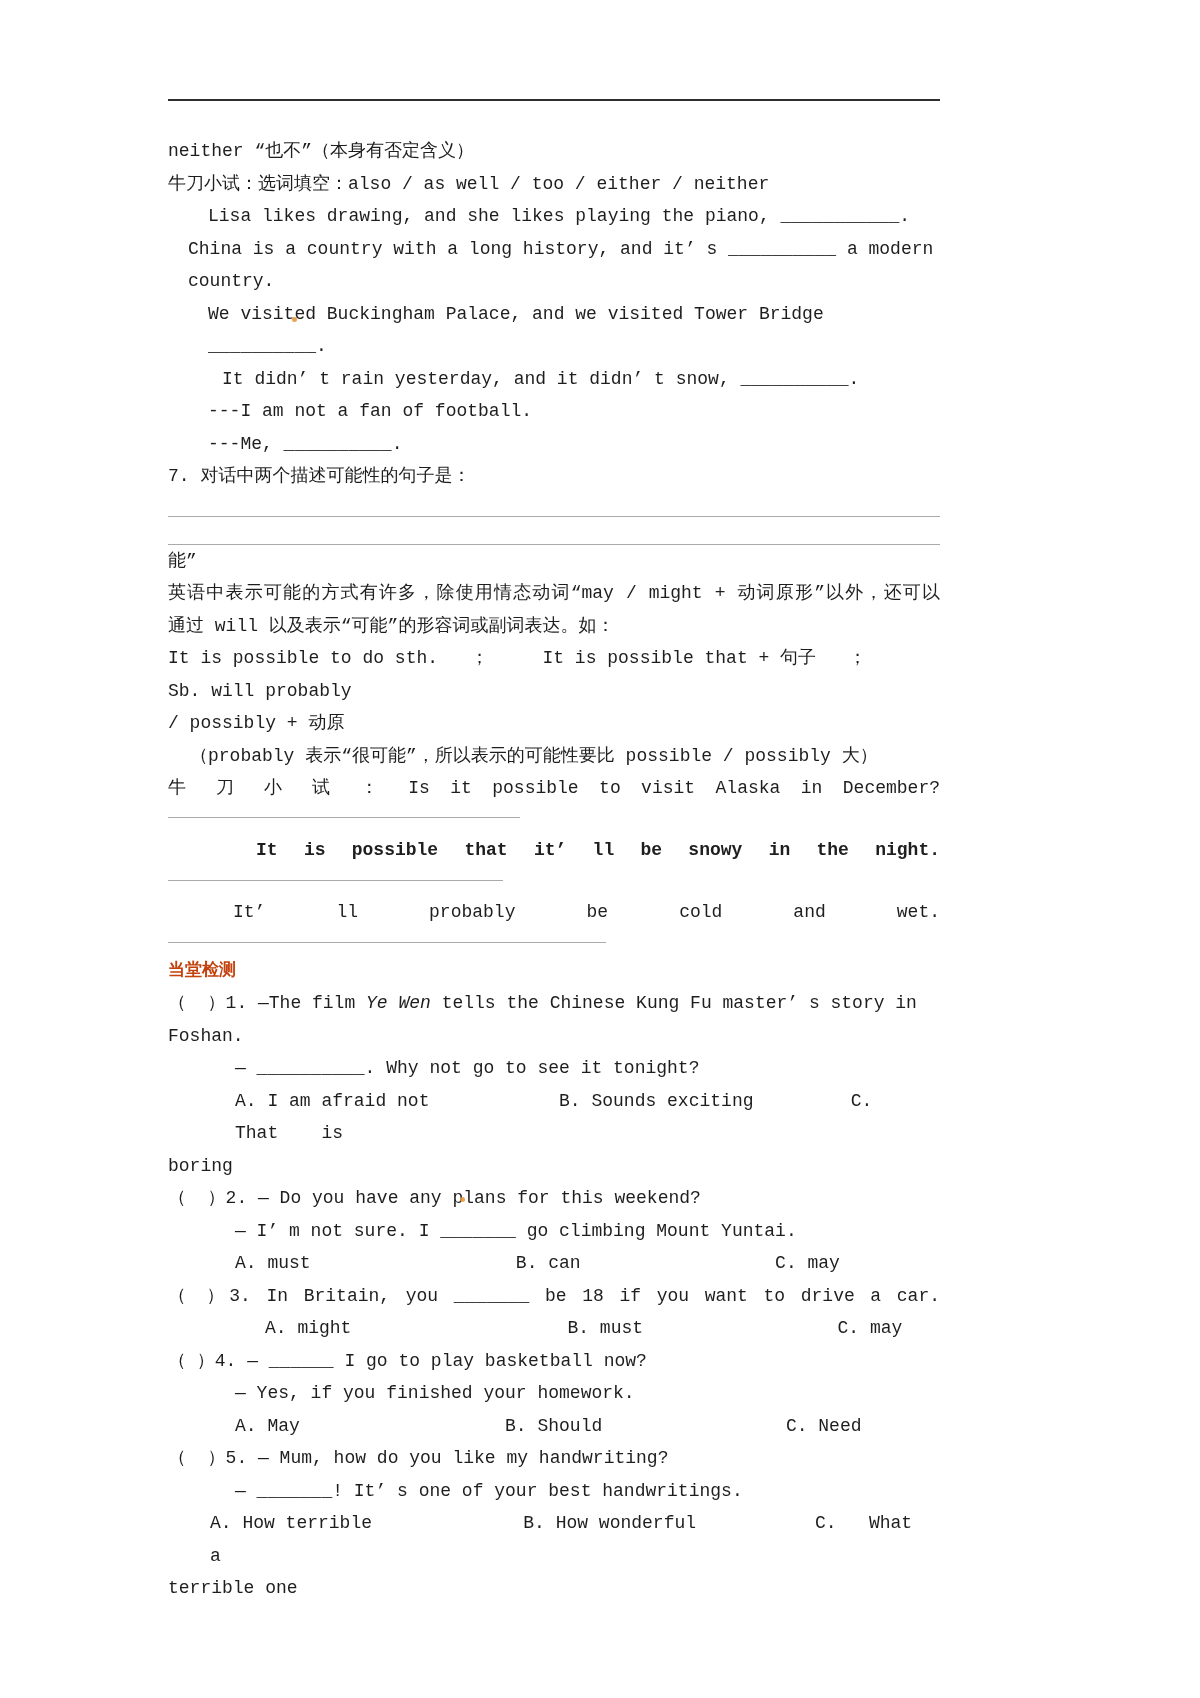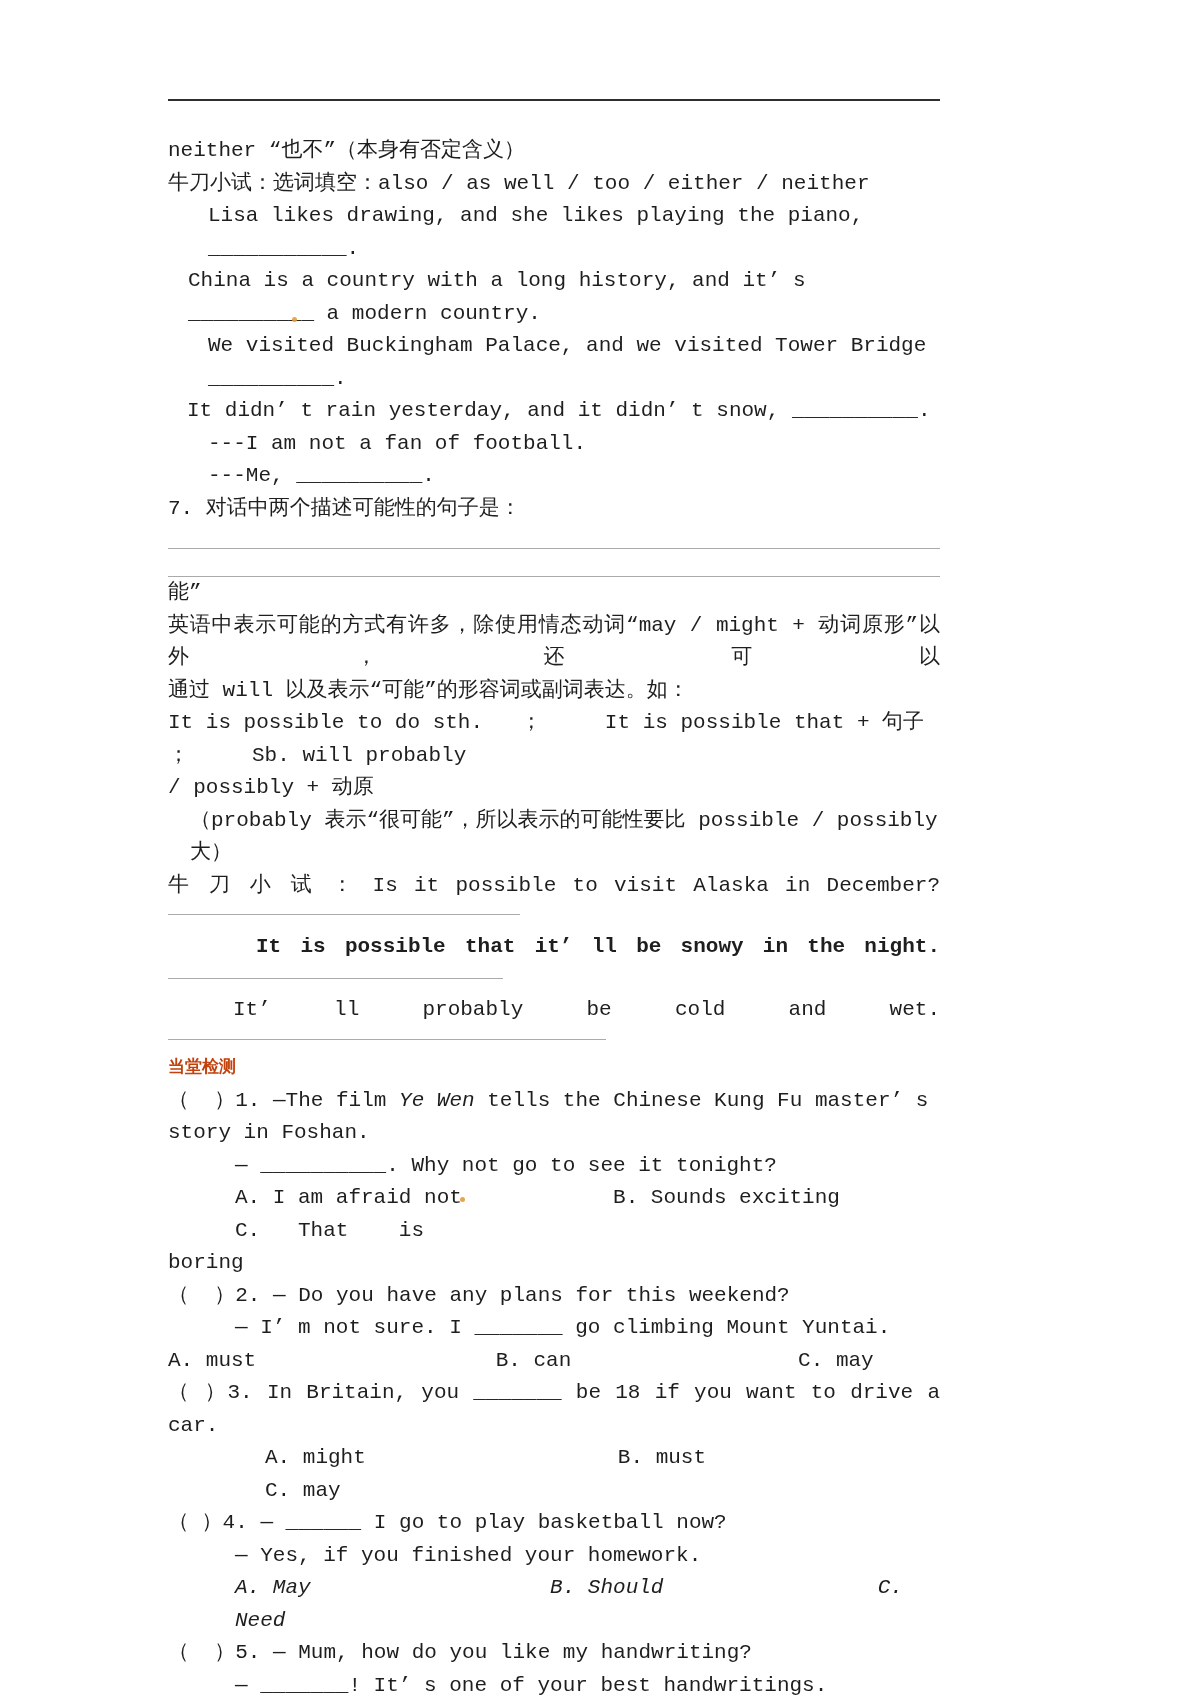--- a/index.html
+++ b/index.html
@@ -11,21 +11,21 @@
     overflow: hidden;
   }
   .content {
     position: absolute;
     left: 168px;
     top: 99px;
     width: 772px;
   }
   .line {
     font-family: "Liberation Mono", "DejaVu Sans Mono", monospace;
-    font-size: 21px;
+    font-size: 18px;
     line-height: 32.5px;
     color: #1e1e1e;
     white-space: pre-wrap;
   }
   .line.j {
     white-space: normal;
     text-align: justify;
     text-align-last: justify;
   }
   .line.b {
@@ -55,21 +55,21 @@
 <body>
 
 <div class="page">
   <div class="content">
       <div class="rule thick" style="width: 772px; border-top-color: rgb(46, 46, 46);"></div>
       <div class="line" style="margin-top: 34px;">neither “也不”（本身有否定含义）</div>
       <div class="line">牛刀小试：选词填空：also / as well / too / either / neither</div>
       <div class="line" style="margin-left: 40px;">Lisa likes drawing, and she likes playing the piano, ___________.</div>
       <div class="line" style="margin-left: 20px;">China is a country with a long history, and it’ s __________ a modern country.</div>
       <div class="line" style="margin-left: 40px;">We visited Buckingham Palace, and we visited Tower Bridge __________.</div>
-      <div class="line" style="margin-left: 19px;">It didn’ t rain yesterday, and it didn’ t snow, __________.</div>
+      <div class="line" style="margin-left: 54px;">It didn’ t rain yesterday, and it didn’ t snow, __________.</div>
       <div class="line" style="margin-left: 40px;">---I am not a fan of football.</div>
       <div class="line" style="margin-left: 40px;">---Me, __________.</div>
       <div class="line">7. 对话中两个描述可能性的句子是：</div>
       <div class="rule" style="width: 772px; border-top-color: rgb(170, 170, 170); margin-top: 23px;"></div>
       <div class="rule" style="width: 772px; border-top-color: rgb(170, 170, 170); margin-top: 27px;"></div>
       <div class="line">能”</div>
       <div class="line j">英语中表示可能的方式有许多，除使用情态动词“may / might + 动词原形”以外，还可以</div>
       <div class="line">通过 will 以及表示“可能”的形容词或副词表达。如：</div>
       <div class="line">It is possible to do sth.   ；     It is possible that + 句子   ；     Sb. will probably</div>
       <div class="line">/ possibly + 动原</div>
@@ -80,26 +80,26 @@
       <div class="rule" style="width: 335px; border-top-color: rgb(170, 170, 170); margin-top: 14px;"></div>
       <div class="line j" style="margin-left: 65px; margin-top: 15px;">It’ ll probably be cold and wet.</div>
       <div class="rule" style="width: 438px; border-top-color: rgb(170, 170, 170); margin-top: 13px;"></div>
       <div class="line b" style="margin-top: 12px;">当堂检测</div>
       <div class="line"><span>（  ）1. —The film </span><span class="i">Ye Wen</span><span> tells the Chinese Kung Fu master’ s story in Foshan.</span></div>
       <div class="line" style="margin-left: 67px;">— __________. Why not go to see it tonight?</div>
       <div class="line" style="margin-left: 67px;">A. I am afraid not            B. Sounds exciting         C.   That    is</div>
       <div class="line">boring</div>
       <div class="line">（  ）2. — Do you have any plans for this weekend?</div>
       <div class="line" style="margin-left: 67px;">— I’ m not sure. I _______ go climbing Mount Yuntai.</div>
-      <div class="line" style="">A. must                   B. can                  C. may</div>
+      <div class="line" style="margin-left: 67px;">A. must                   B. can                  C. may</div>
       <div class="line j">（ ）3. In Britain, you _______ be 18 if you want to drive a car.</div>
       <div class="line" style="margin-left: 97px;">A. might                    B. must                  C. may</div>
       <div class="line">（ ）4. — ______ I go to play basketball now?</div>
       <div class="line" style="margin-left: 67px;">— Yes, if you finished your homework.</div>
-      <div class="line" style="margin-left: 67px; font-style: italic;">A. May                   B. Should                 C. Need</div>
+      <div class="line" style="margin-left: 67px;">A. May                   B. Should                 C. Need</div>
       <div class="line">（  ）5. — Mum, how do you like my handwriting?</div>
       <div class="line" style="margin-left: 67px;">— _______! It’ s one of your best handwritings.</div>
       <div class="line" style="margin-left: 42px;">A. How terrible              B. How wonderful           C.   What    a</div>
       <div class="line">terrible one</div>
     </div>
 <div class="artifact" style="left: 292px; top: 317px;"></div>
     <div class="artifact" style="left: 460px; top: 1197px;"></div>
   </div>
 
 </body></html>

